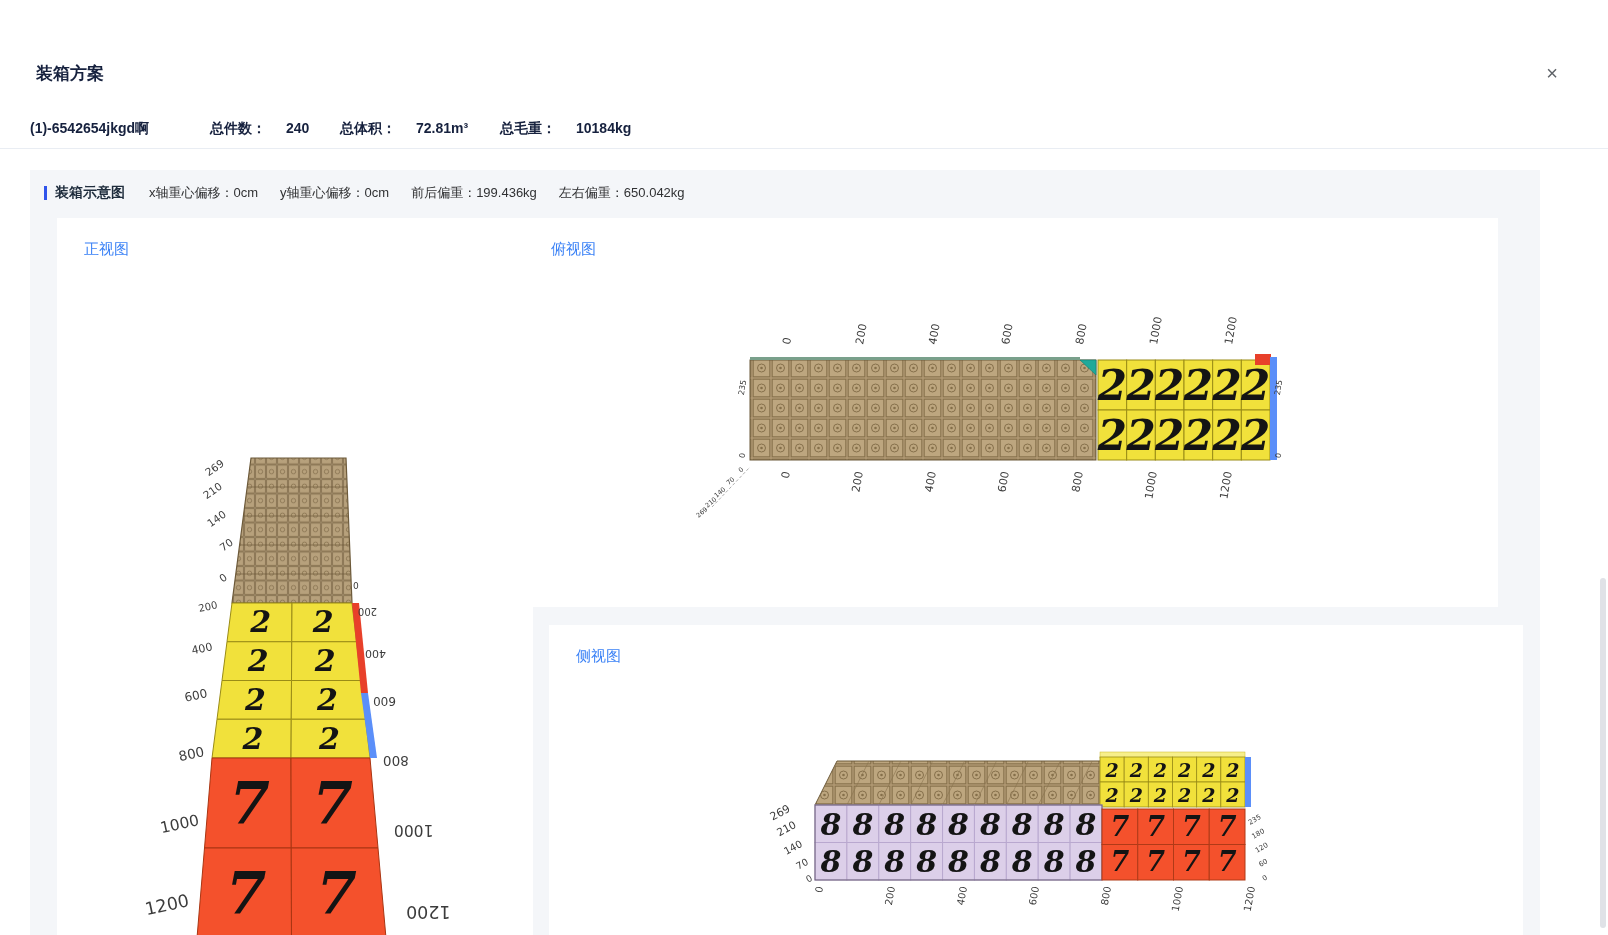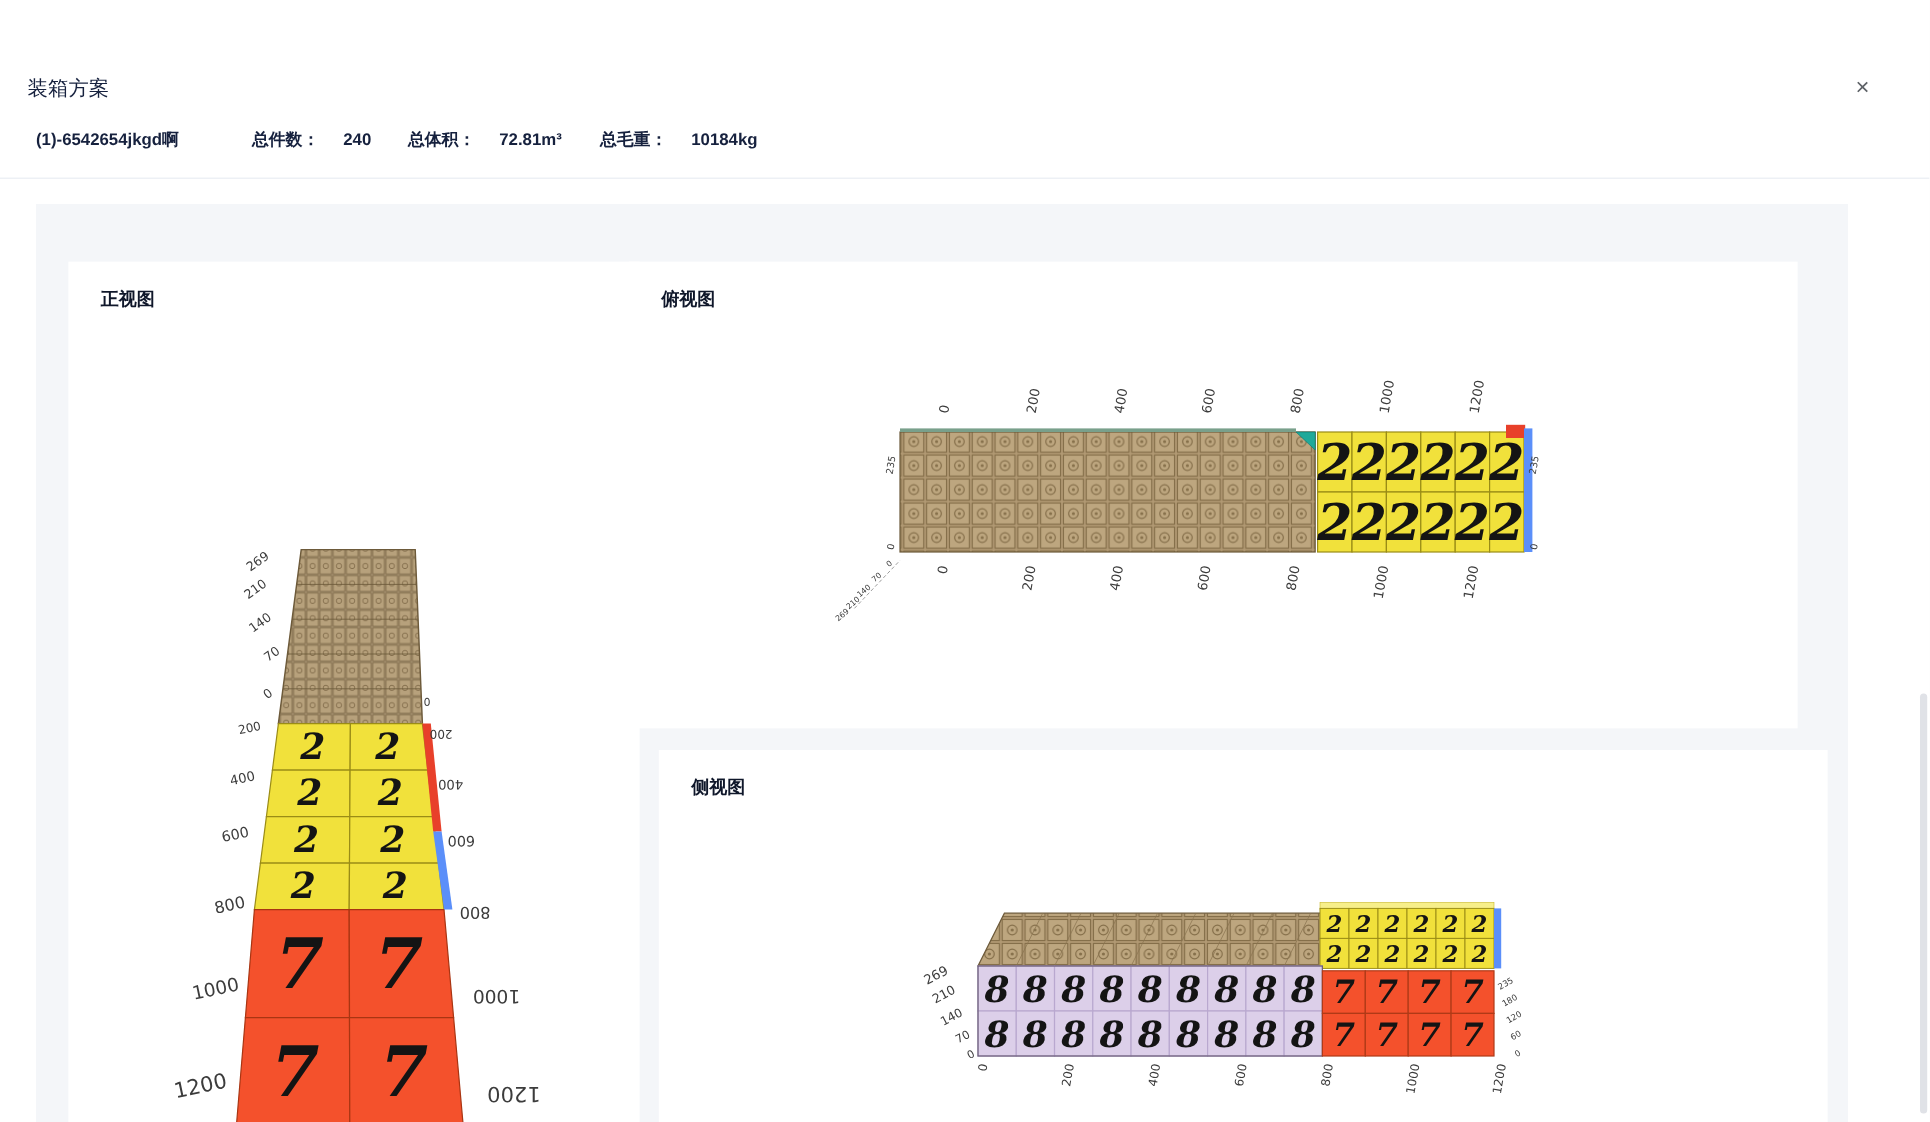--- a/index.html
+++ b/index.html
@@ -1,34 +1,34 @@
 <!DOCTYPE html>
 <html><head>
 <meta charset="utf-8">
 <style>
   *{margin:0;padding:0;box-sizing:border-box}
   html,body{width:1608px;height:935px;background:#fff;overflow:hidden;position:relative;
     font-family:"Liberation Sans","DejaVu Sans",sans-serif;color:#1b2a4a}
-  .dialog-title{position:absolute;left:23px;top:62px;font-size:17px;font-weight:400;color:#16213e}
+  .dialog-title{position:absolute;left:36px;top:62px;font-size:17px;font-weight:700;color:#16213e}
   .close-btn{position:absolute;right:50px;top:63px;font-size:20px;line-height:1;color:#5f6368;cursor:pointer}
-  .summary{position:absolute;top:108px;left:0;width:100%;height:22px;font-size:14px;font-weight:700;color:#16213e}
+  .summary{position:absolute;top:120px;left:0;width:100%;height:22px;font-size:14px;font-weight:700;color:#16213e}
   .summary .plan-name{position:absolute;left:30px}
   .summary .s-item{position:absolute;white-space:nowrap}
   .summary .s-item .val{margin-left:20px}
   .divider{position:absolute;top:148px;left:0;right:0;height:1px;background:#e9edf3}
   .content{position:absolute;top:170px;left:30px;right:68px;bottom:0;background:#f4f6f9;overflow:hidden}
   .section-header{position:absolute;left:14px;top:14px;display:flex;align-items:center;font-size:13px;color:#303133;white-space:nowrap}
   .section-bar{display:inline-block;width:3px;height:14px;margin-right:8px}
   .section-title{font-size:14px;font-weight:700;color:#1f2d3d;margin-right:24px}
   .stat{margin-right:22px}
   .card{position:absolute;background:#fff;overflow:hidden}
   .card-front{left:27px;top:48px;width:476px;height:760px}
   .card-top{left:494px;top:48px;width:974px;height:389px}
   .card-side{left:519px;top:455px;width:974px;height:760px}
-  .card h3{position:absolute;left:27px;top:22px;font-size:15px;font-weight:700;color:#0f172a;z-index:2}
+  .card h3{position:absolute;left:27px;top:22px;font-size:15px;font-weight:400;color:#3b82f6;z-index:2}
   .card svg{position:absolute;left:0;top:0}
   .scrollbar-thumb{position:absolute;right:2px;top:578px;width:6px;height:350px;background:#e0e2e7;border-radius:3px}
 </style>
 </head>
 <body>
 
 <svg width="0" height="0" style="position:absolute" aria-hidden="true">
   <defs>
     <pattern id="wood-fine" width="11" height="14.5" patternUnits="userSpaceOnUse">
       <rect width="11" height="14.5" fill="#ab9775"></rect>
@@ -57,20 +57,28 @@
       <span>总体积：</span><span class="val">72.81m³</span>
     </span>
     <span class="s-item" style="left:500px">
       <span>总毛重：</span><span class="val">10184kg</span>
     </span>
   </div>
 
   <div class="divider"></div>
 
   <div class="content">
+    <div class="section-header">
+      <span class="section-bar" id="section-bar" style="background: rgb(47, 84, 235);"></span>
+      <span class="section-title">装箱示意图</span>
+      <span class="stat"><span>x轴重心偏移：</span><span>0cm</span></span>
+      <span class="stat"><span>y轴重心偏移：</span><span>0cm</span></span>
+      <span class="stat"><span>前后偏重：</span><span>199.436kg</span></span>
+      <span class="stat"><span>左右偏重：</span><span>650.042kg</span></span>
+    </div>
 
     <div class="card card-front">
       <h3>正视图</h3>
       <svg id="svg-front" width="476" height="717" viewBox="0 0 476 717">
           <g>
             <polygon points="194,240 289,240 295,385 175,385" fill="url(#wood-fine)" stroke="#6d5a3a" stroke-width="1.2"></polygon>
             <line x1="190.2" y1="269" x2="290.2" y2="269" stroke="#6d5a3a" stroke-width="0.7"></line>
             <line x1="186.4" y1="298" x2="291.4" y2="298" stroke="#6d5a3a" stroke-width="0.7"></line>
             <line x1="182.6" y1="327" x2="292.6" y2="327" stroke="#6d5a3a" stroke-width="0.7"></line>
             <line x1="178.8" y1="356" x2="293.8" y2="356" stroke="#6d5a3a" stroke-width="0.7"></line>

